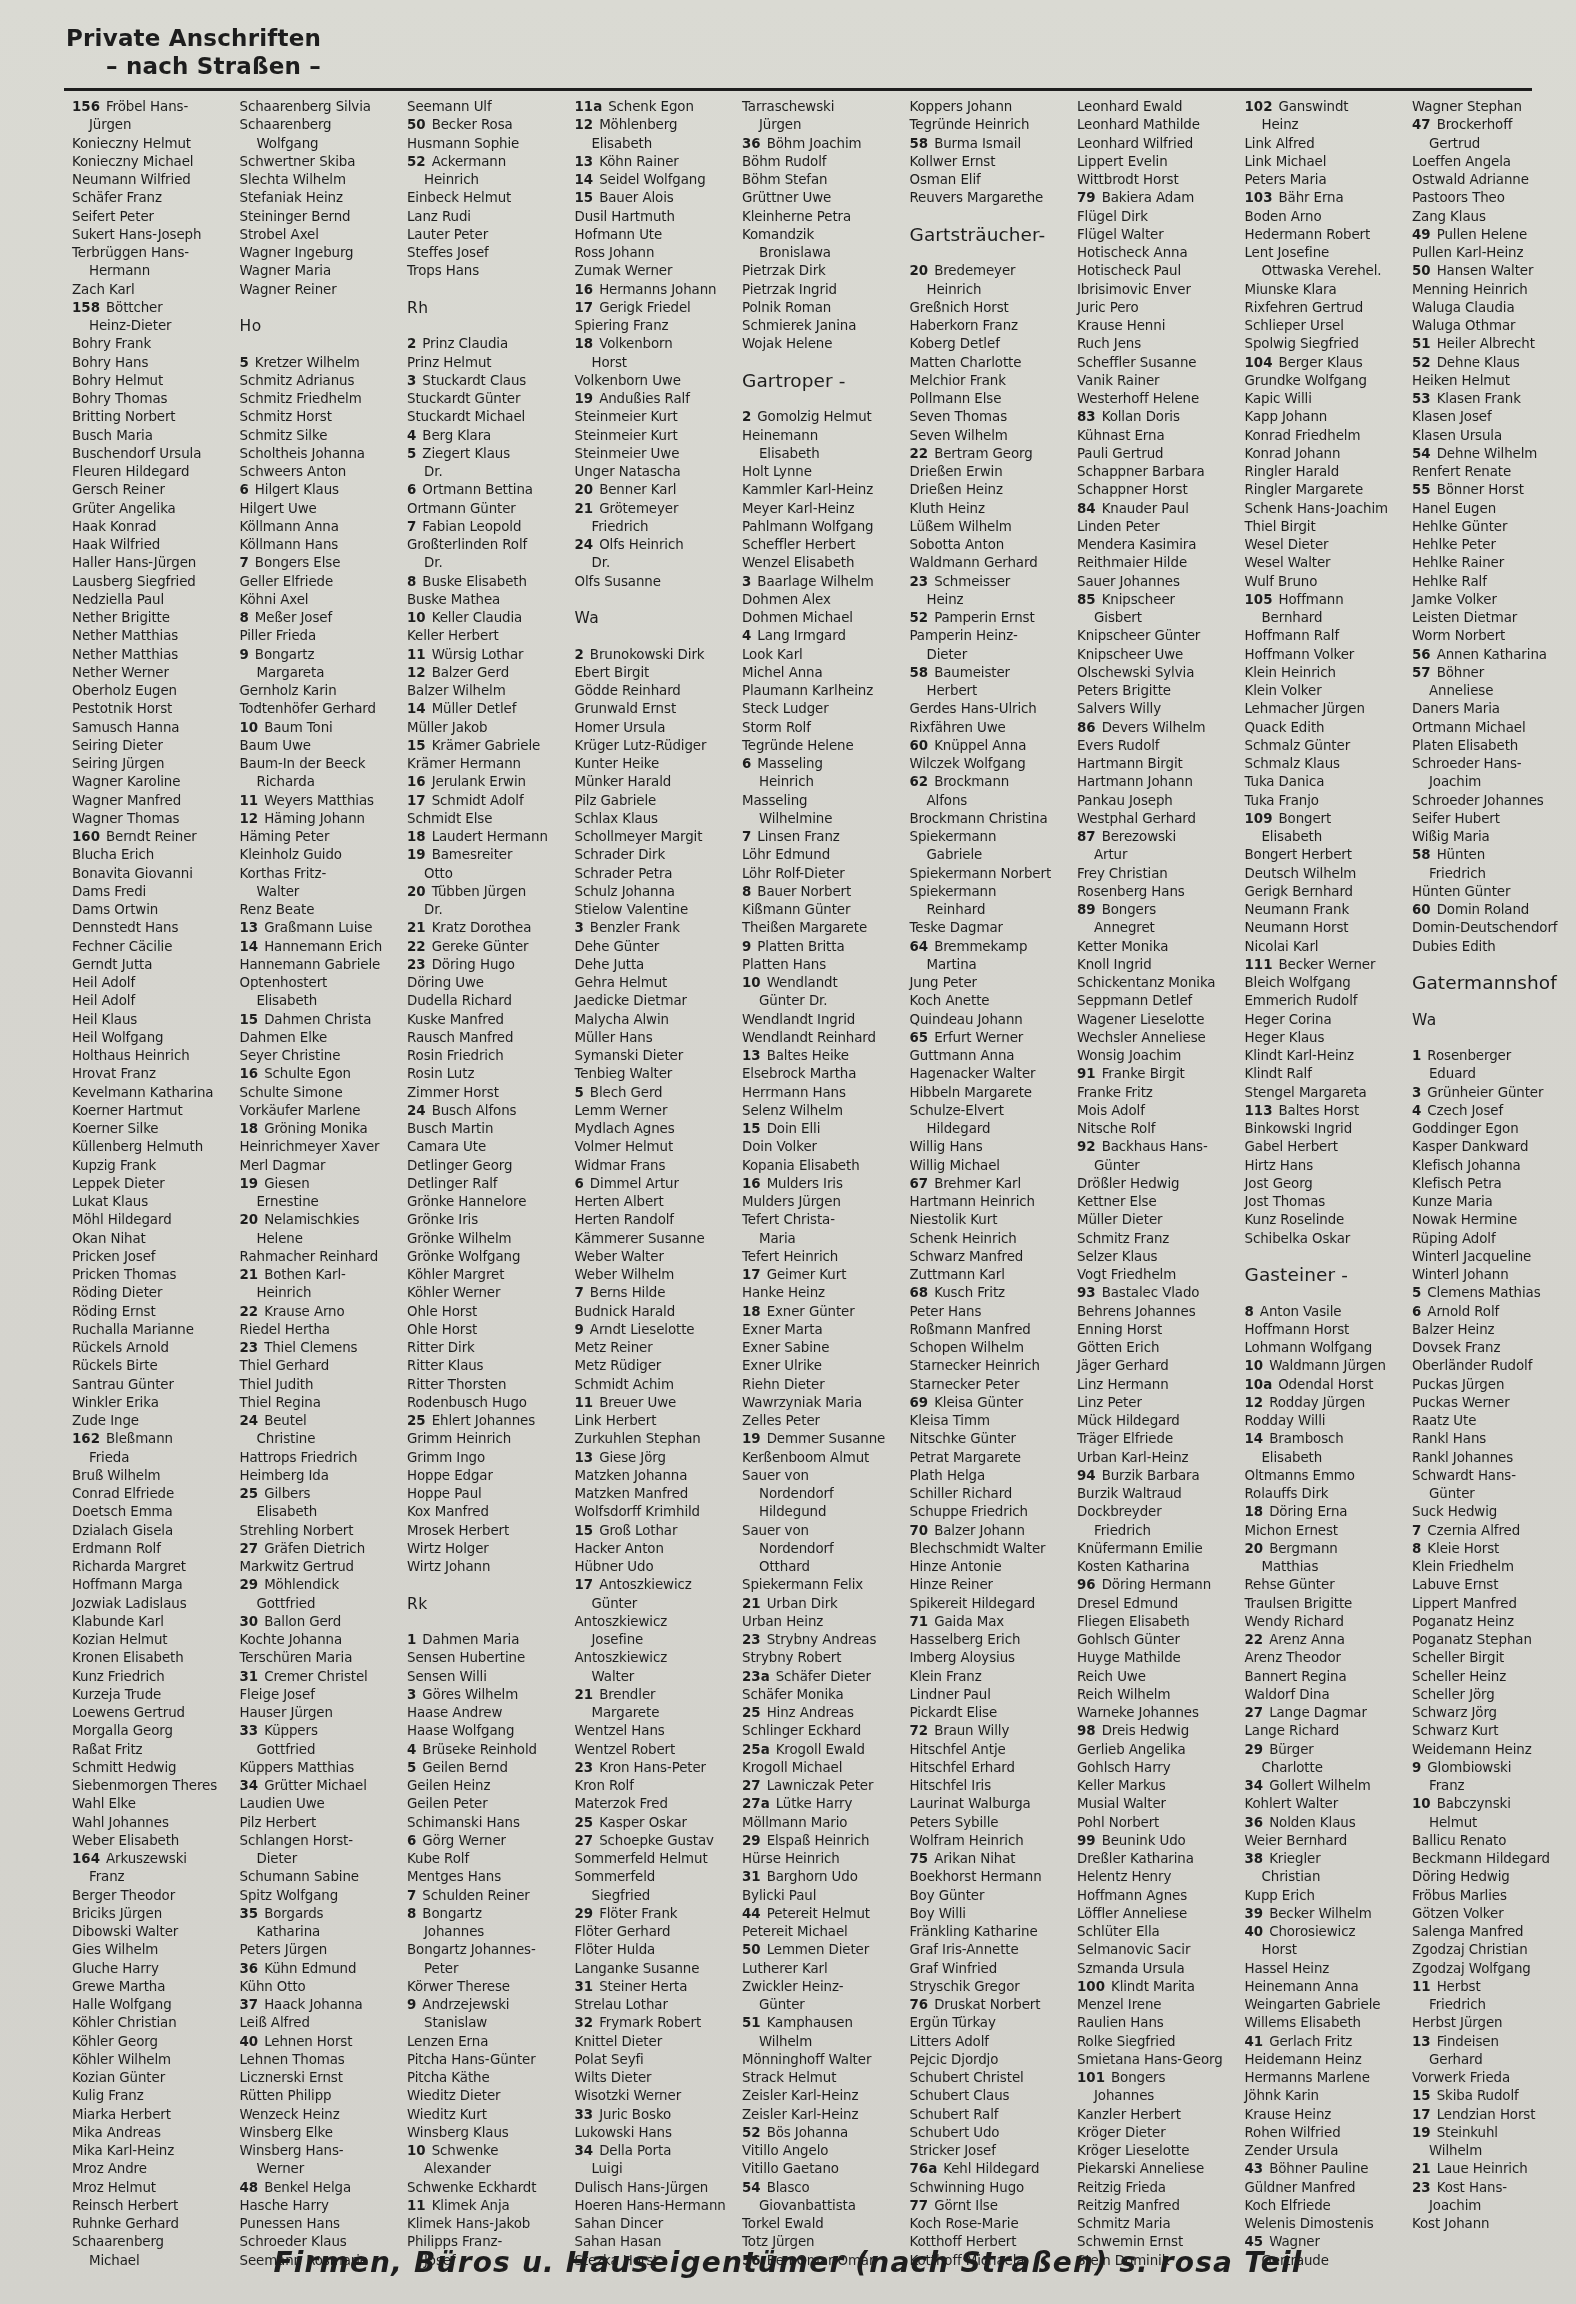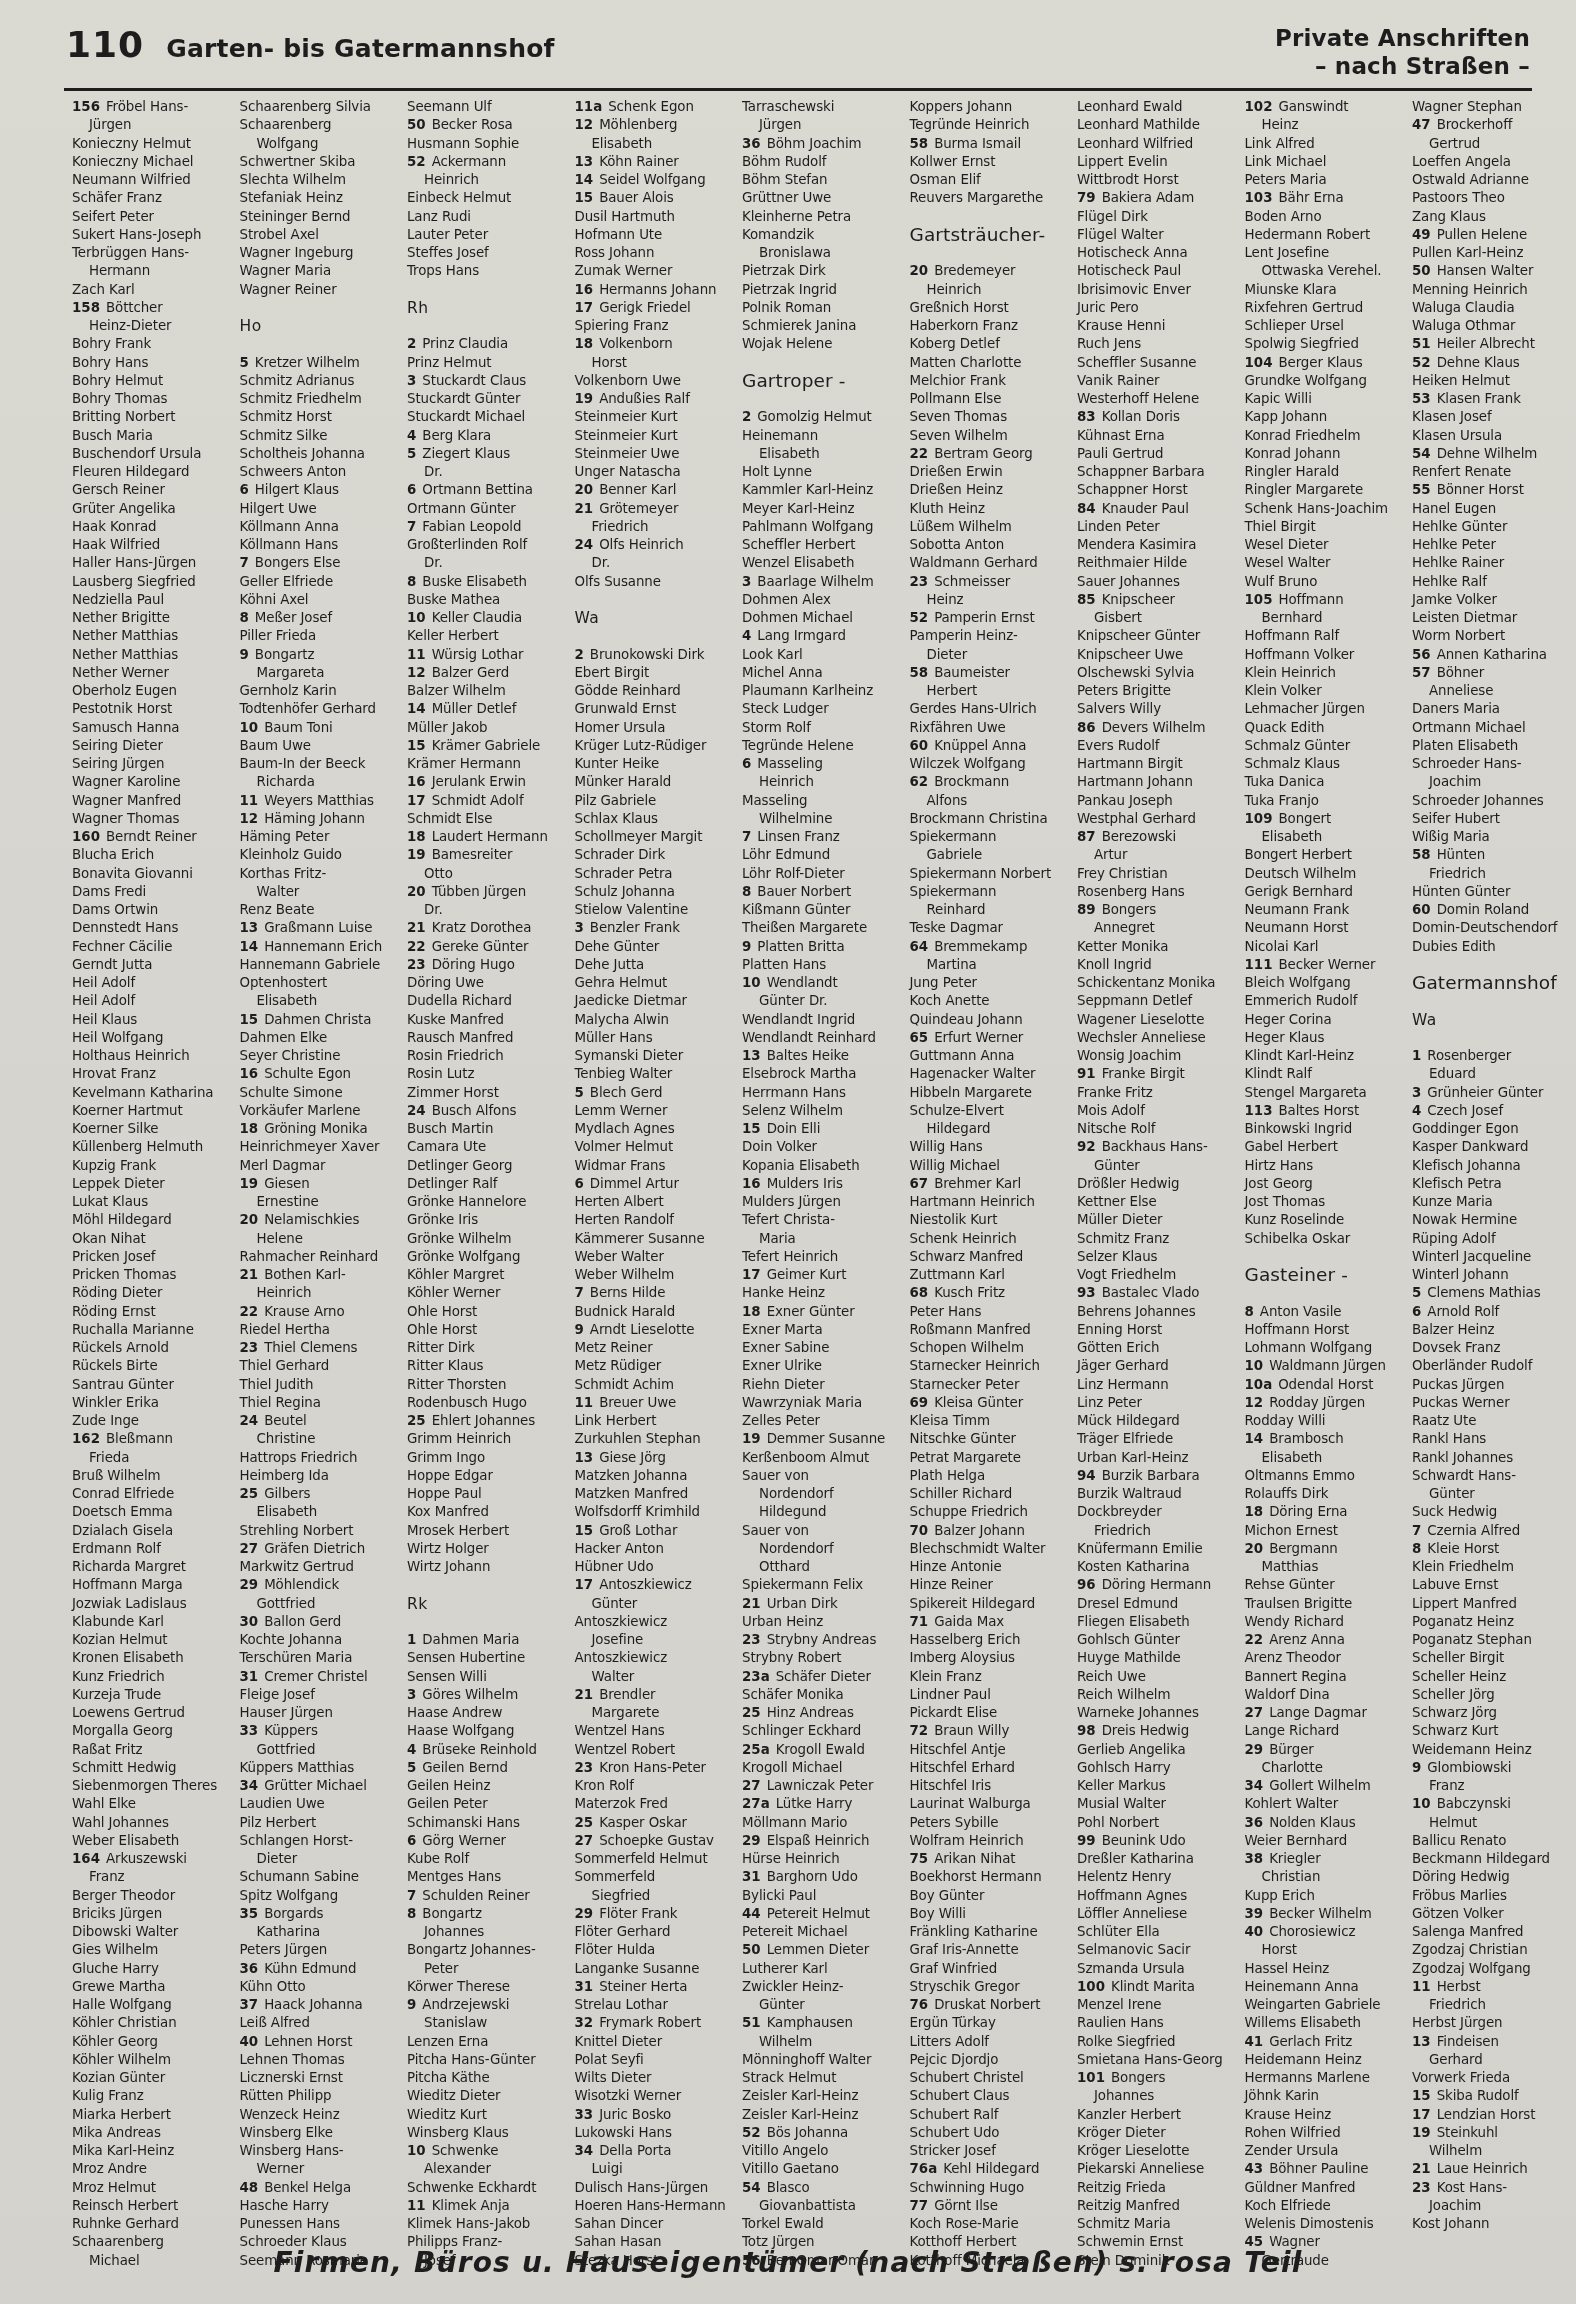--- a/index.html
+++ b/index.html
@@ -23,24 +23,20 @@
   .h1{font-size:18.5px;font-weight:normal;line-height:18.25px;height:18.25px;white-space:nowrap;letter-spacing:.1px;}
   .h2{font-size:15.5px;font-weight:normal;line-height:18.25px;height:18.25px;white-space:nowrap;letter-spacing:.5px;}
   .sp{height:18.25px;}
   .footer{position:absolute;left:0;right:0;top:2246px;text-align:center;
     font-size:28px;font-weight:bold;font-style:italic;letter-spacing:1.2px;}
 </style>
 </head>
 <body>
 
 <div class="header">
-  <div class="hleft">
-    <span class="pagenum">110</span>
-    <span class="pagetitle">Garten- bis Gatermannshof</span>
-  </div>
   <div class="hright">
     <div>Private Anschriften</div>
     <div>– nach Straßen –</div>
   </div>
 </div>
 
 <div class="rule"></div>
 
 <div class="cols">
     <div class="col">

